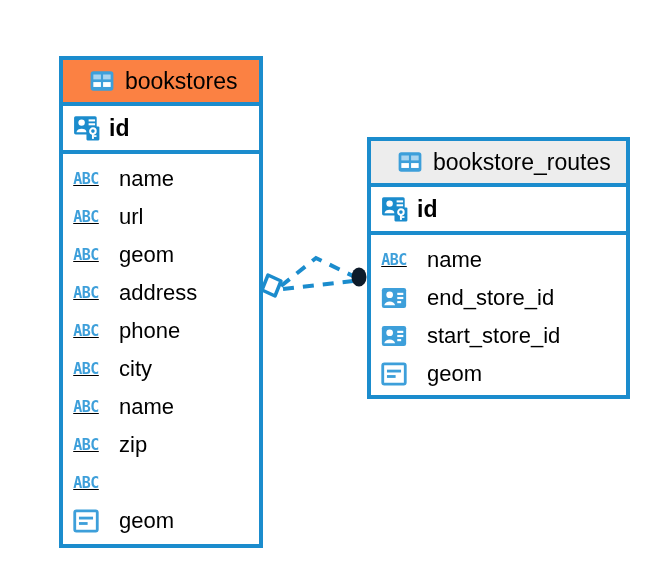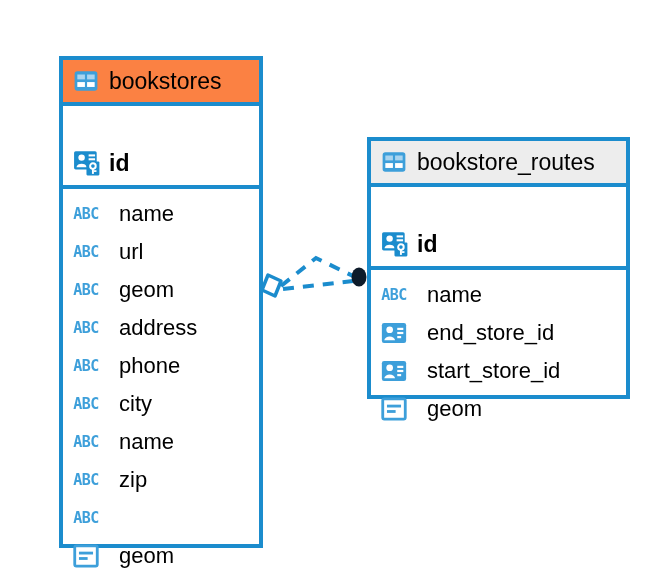--- a/index.html
+++ b/index.html
@@ -29,21 +29,21 @@
     border: 4px solid #1b8ccd;
     display: flex;
     flex-direction: column;
   }
 
   .entity-header {
     display: flex;
     align-items: center;
     box-sizing: border-box;
     height: 46px;
-    padding-left: 10px;
+    padding-left: 26px;
     border-bottom: 4px solid #1b8ccd;
     flex: 0 0 auto;
   }
   .entity-header.accent-orange { background: #fb8143; }
   .entity-header.accent-gray   { background: #ededed; }
 
   .entity-title {
     font-size: 23px;
     color: #000000;
     line-height: 1;
@@ -52,21 +52,20 @@
   }
 
   .pk-row {
     display: flex;
     align-items: center;
     box-sizing: border-box;
     height: 48px;
     padding-left: 10px;
     border-bottom: 4px solid #1b8ccd;
     flex: 0 0 auto;
-    margin-top: 35px;
   }
   .pk-label {
     font-size: 23px;
     font-weight: bold;
     color: #000000;
     margin-left: 8px;
     line-height: 1;
     white-space: nowrap;
   }
 
@@ -90,20 +89,21 @@
     line-height: 1;
     white-space: nowrap;
   }
 
   
   .icon {
     display: inline-flex;
     align-items: center;
     justify-content: center;
     flex: 0 0 auto;
+    text-decoration: underline;
   }
   .icon svg { display: block; }
 
   .icon-table   { width: 26px; height: 26px; }
   .icon-key     { width: 28px; height: 28px; }
   .icon-abc     { width: 26px; height: 20px; }
   .icon-card    { width: 26px; height: 22px; }
   .icon-geom    { width: 26px; height: 24px; }
 
   .abc-text {

